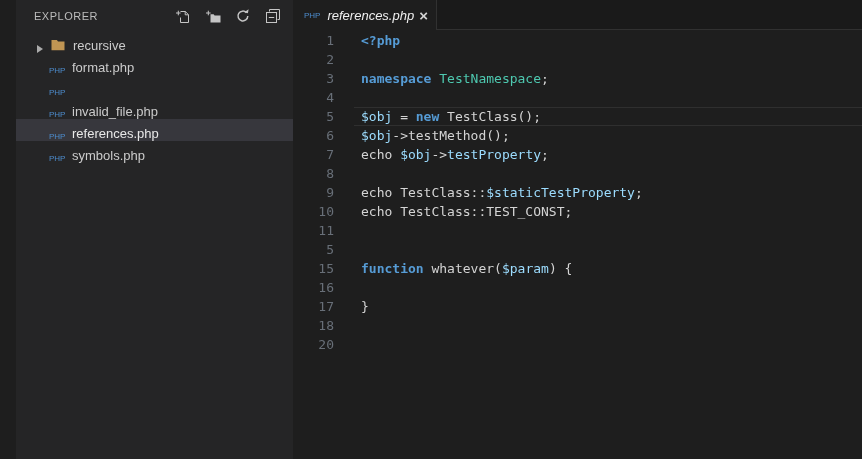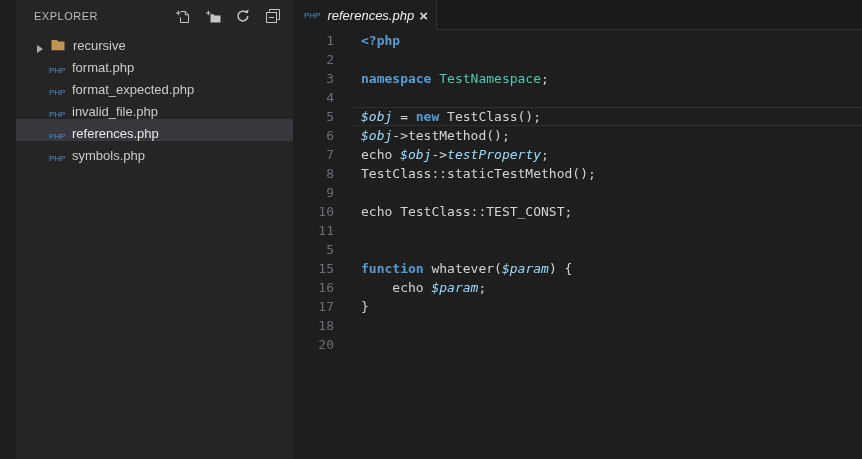--- a/index.html
+++ b/index.html
@@ -38,21 +38,21 @@
   .tab-rest { flex:1; background:#1a1a1a; border-left:1px solid #313131; border-bottom:1px solid #313131; }
 
   .code { flex:1; padding-top:1px; font-family:"DejaVu Sans Mono", monospace; font-size:13px; }
   .line { height:19px; line-height:19px; display:flex; position:relative; }
   .gutter { width:41px; flex-shrink:0; text-align:right; color:#686f78; }
   .code-text { margin-left:27px; white-space:pre; }
   .line.current::before { content:""; position:absolute; left:61px; right:0; top:0; bottom:0;
                           border-top:1px solid #2f2f2f; border-bottom:1px solid #2f2f2f; pointer-events:none; }
 
   .tk-kw  { color:#569cd6;font-weight:bold; }
-  .tk-var { color:#9cdcfe;font-style:italic; }
+  .tk-var { color:#9cdcfe; }
   .tk-cls { color:#4ec9b0; }
   .tk-num { color:#b5cea8; }
   .tk-d   { color:#d4d4d4; }
 </style>
 </head>
 <body>
 
 <div class="app">
 
   <aside class="sidebar">
@@ -94,21 +94,20 @@
               <path d="M1.5 13.2V3h5.4l1.1 1.6h6.5v8.6z" fill="#C09553"></path>
             </svg></span>
           <span>recursive</span>
         </div>
         <div class="tree-row file">
           <span class="php-badge">PHP</span>
           <span>format.php</span>
         </div>
         <div class="tree-row file">
           <span class="php-badge">PHP</span>
-          <span>format_expected.php</span>
         </div>
         <div class="tree-row file">
           <span class="php-badge">PHP</span>
           <span>invalid_file.php</span>
         </div>
         <div class="tree-row file selected">
           <span class="php-badge">PHP</span>
           <span>references.php</span>
         </div>
         <div class="tree-row file">
@@ -151,44 +150,43 @@
         <div class="line">
           <span class="gutter">6</span>
           <span class="code-text"><span class="tk-var">$obj</span><span class="tk-d">-&gt;testMethod();</span></span>
         </div>
         <div class="line">
           <span class="gutter">7</span>
           <span class="code-text"><span class="tk-d">echo </span><span class="tk-var">$obj</span><span class="tk-d">-&gt;</span><span class="tk-var">testProperty</span><span class="tk-d">;</span></span>
         </div>
         <div class="line">
           <span class="gutter">8</span>
-          <span class="code-text"><span class="tk-d">TestClass::staticTestMethod();</span></span>
         </div>
         <div class="line">
           <span class="gutter">9</span>
+          <span class="code-text"><span class="tk-d">echo TestClass::</span><span class="tk-var">$staticTestProperty</span><span class="tk-d">;</span></span>
         </div>
         <div class="line">
           <span class="gutter">10</span>
           <span class="code-text"><span class="tk-d">echo TestClass::TEST_CONST;</span></span>
         </div>
         <div class="line">
           <span class="gutter">11</span>
           <span class="code-text"></span>
         </div>
         <div class="line">
           <span class="gutter">5</span>
           <span class="code-text"></span>
         </div>
         <div class="line">
           <span class="gutter">15</span>
           <span class="code-text"><span class="tk-kw">function</span><span class="tk-d"> whatever(</span><span class="tk-var">$param</span><span class="tk-d">) {</span></span>
         </div>
         <div class="line">
           <span class="gutter">16</span>
-          <span class="code-text"><span class="tk-d">    echo </span><span class="tk-var">$param</span><span class="tk-d">;</span></span>
         </div>
         <div class="line">
           <span class="gutter">17</span>
           <span class="code-text"><span class="tk-d">}</span></span>
         </div>
         <div class="line">
           <span class="gutter">18</span>
         </div>
         <div class="line">
           <span class="gutter">20</span>

